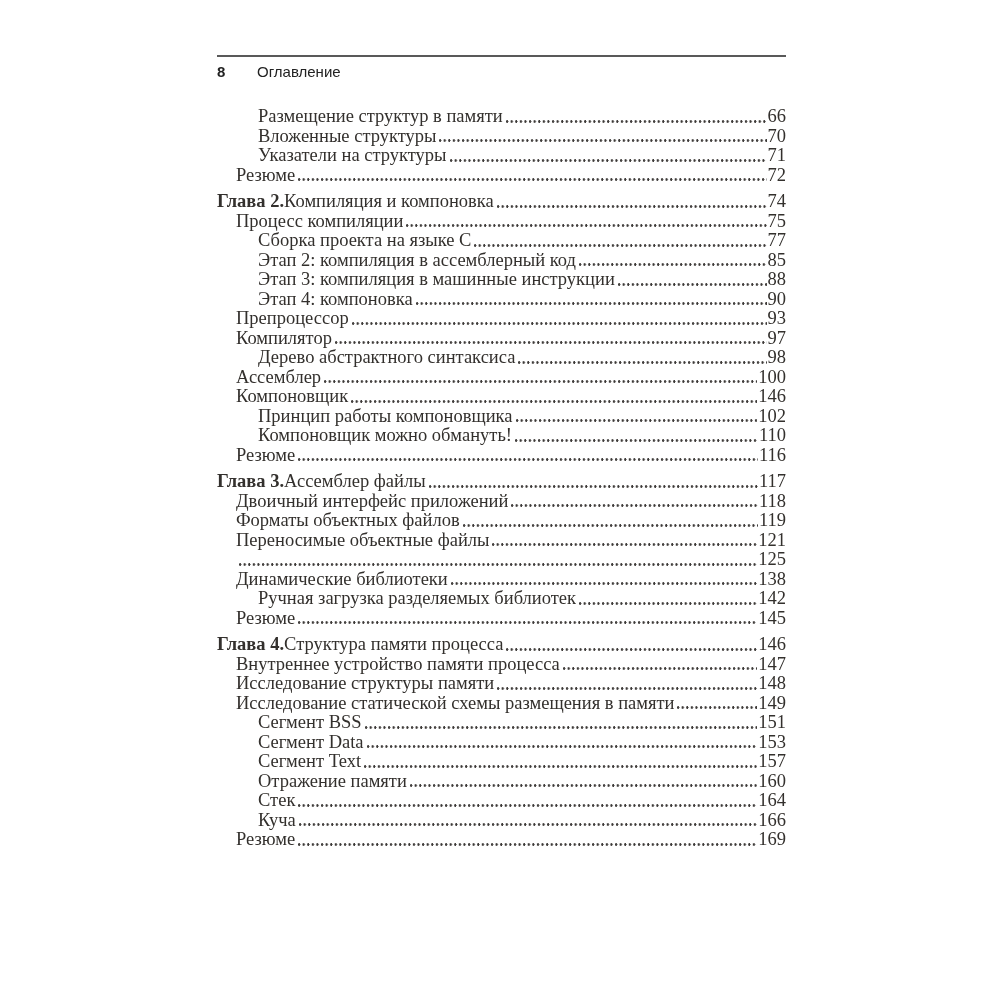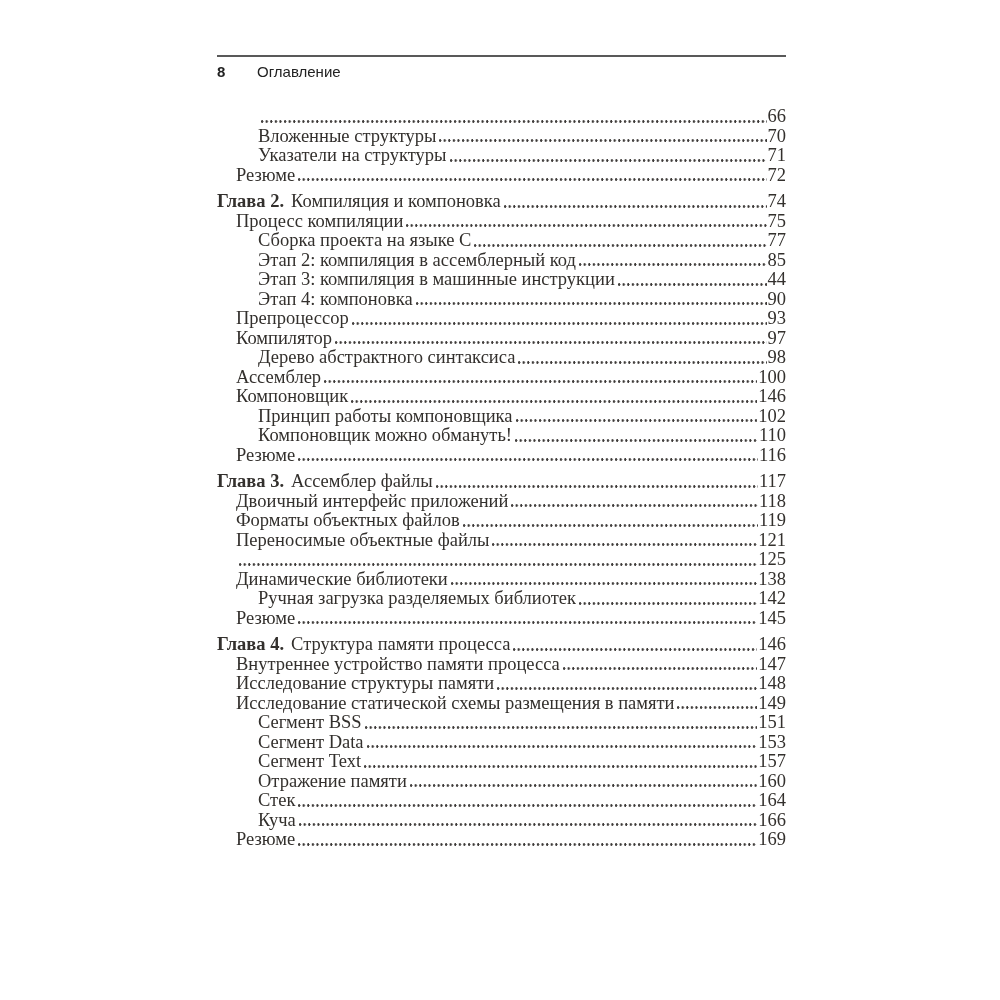--- a/index.html
+++ b/index.html
@@ -53,21 +53,20 @@
     height: 19.5px;
     font-size: 18.5px;
     line-height: 19.5px;
     white-space: nowrap;
   }
   .toc-row.chapter { margin-top: 7px; }
   .toc-row.level-1 { padding-left: 19px; justify-content: space-between; }
   .toc-row.level-2 { padding-left: 41px; }
   .chapter-label {
     font-weight: bold;
-    margin-right: 7px;
   }
   .dots {
     flex: 1 1 auto;
     align-self: flex-end;
     height: 5px;
     margin: 0 1px 3px 3px;
     background-image: radial-gradient(circle at 1.1px 2.5px, var(--dot) 1.05px, transparent 1.4px);
     background-size: 4.6px 5px;
     background-repeat: repeat-x;
     min-width: 8px;
@@ -80,20 +79,21 @@
 <div class="page">
   <div class="content">
     <div class="header-rule"></div>
     <div class="running-header">
       <span class="header-folio">8</span>
       <span class="header-title">Оглавление</span>
     </div>
     <div class="toc" id="toc">
         <div class="toc-row level-2">
 
+    <span class="entry-title">Размещение структур в памяти</span>
     <span class="dots"></span>
     <span class="entry-page">66</span>
   </div>
         <div class="toc-row level-2">
 
     <span class="entry-title">Вложенные структуры</span>
     <span class="dots"></span>
     <span class="entry-page">70</span>
   </div>
         <div class="toc-row level-2">
@@ -129,21 +129,21 @@
         <div class="toc-row level-2">
 
     <span class="entry-title">Этап 2: компиляция в ассемблерный код</span>
     <span class="dots"></span>
     <span class="entry-page">85</span>
   </div>
         <div class="toc-row level-2">
 
     <span class="entry-title">Этап 3: компиляция в машинные инструкции</span>
     <span class="dots"></span>
-    <span class="entry-page">44</span>
+    <span class="entry-page">88</span>
   </div>
         <div class="toc-row level-2">
 
     <span class="entry-title">Этап 4: компоновка</span>
     <span class="dots"></span>
     <span class="entry-page">90</span>
   </div>
         <div class="toc-row level-1">
 
     <span class="entry-title">Препроцессор</span>

